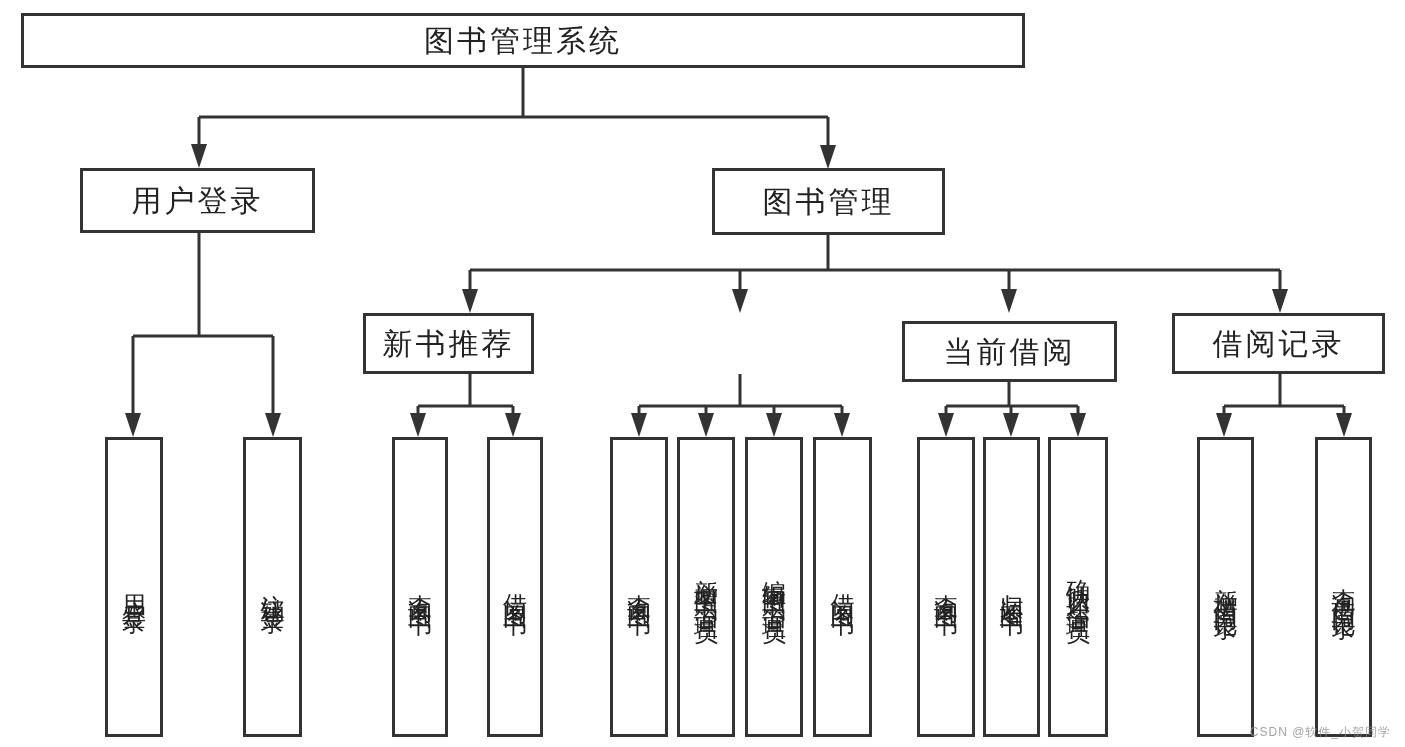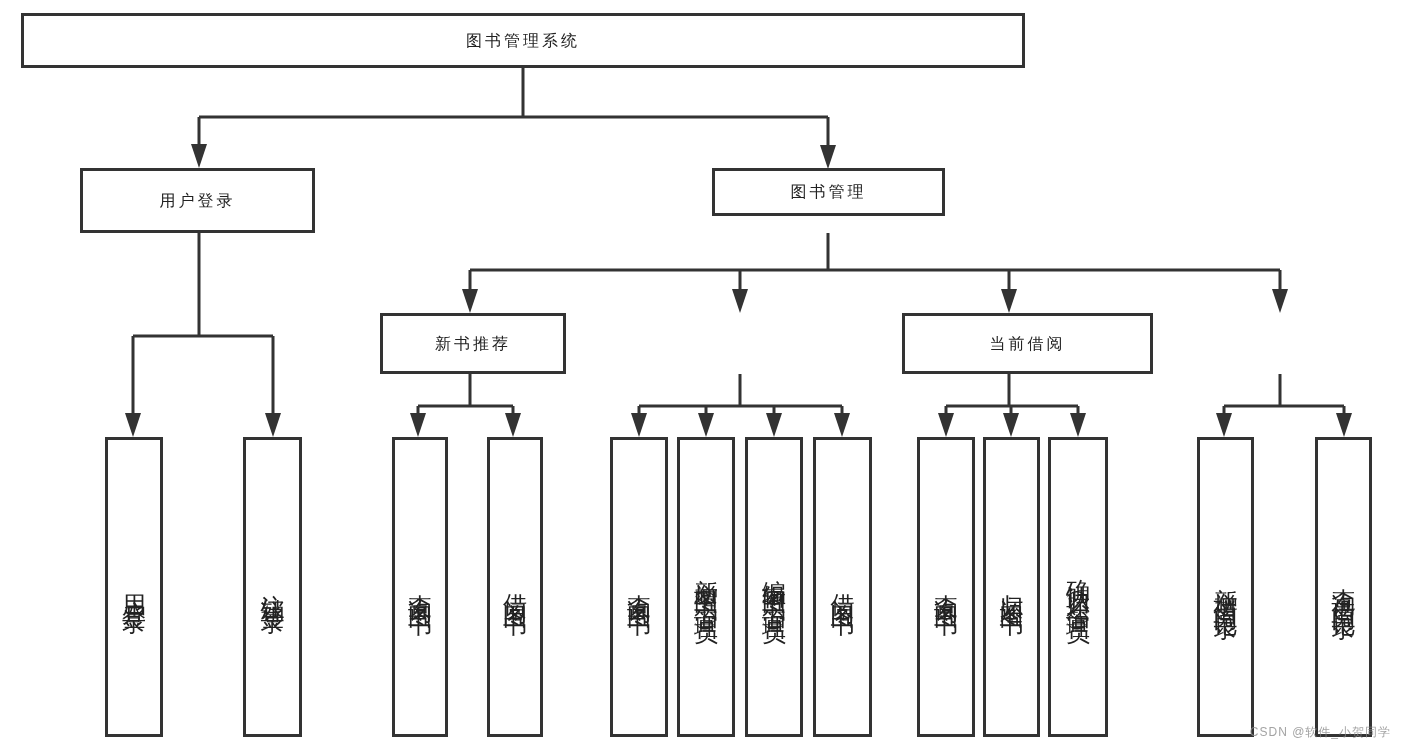--- a/index.html
+++ b/index.html
@@ -24,34 +24,34 @@
     position: absolute;
     box-sizing: border-box;
     border: 3px solid #333333;
     background: #ffffff;
     display: flex;
     align-items: center;
     justify-content: center;
     color: #222222;
     z-index: 2;
   }
-  .hlabel { font-size: 16px; letter-spacing: 3px; line-height: 1; white-space: nowrap; font-family: Liberation Serif, serif; }
+  .hlabel { font-size: 30px; letter-spacing: 3px; line-height: 1; white-space: nowrap; font-family: Liberation Serif, serif; }
 
   
   .n-root { left: 21px; top: 13px; width: 1004px; height: 55px; }
 
   
   .n-login { left: 80px;  top: 168px; width: 235px; height: 65px; }
-  .n-mgmt  { left: 712px; top: 168px; width: 233px; height: 48px; }
+  .n-mgmt  { left: 712px; top: 168px; width: 233px; height: 67px; }
 
   
   .lvl3 { top: 313px; height: 61px; }
-  .n-recommend { left: 380px;  width: 186px; }
+  .n-recommend { left: 363px;  width: 171px; }
   .n-borrow    { left: 630px;  width: 218px; }
-  .n-current   { left: 902px;  width: 251px; }
+  .n-current   { left: 902px;  width: 215px; margin-top: 8px; }
   .n-records   { left: 1172px; width: 213px; }
 
   
   .leaf { top: 437px; height: 300px; }
   .vlabel {
     writing-mode: vertical-rl;
     text-orientation: mixed;
     font-size: 24px;
     letter-spacing: 6px;
     line-height: 1;
@@ -135,20 +135,23 @@
   <div class="node n-mgmt">
     <span class="hlabel">图书管理</span>
   </div>
 
   <div class="node lvl3 n-recommend">
     <span class="hlabel">新书推荐</span>
   </div>
   <div class="node lvl3 n-current">
     <span class="hlabel">当前借阅</span>
   </div>
+  <div class="node lvl3 n-records">
+    <span class="hlabel">借阅记录</span>
+  </div>
 
   <div class="node leaf leaf-1">
     <span class="vlabel">用户登录</span>
   </div>
   <div class="node leaf leaf-2">
     <span class="vlabel">注销登录</span>
   </div>
   <div class="node leaf leaf-3">
     <span class="vlabel">查询图书</span>
   </div>

